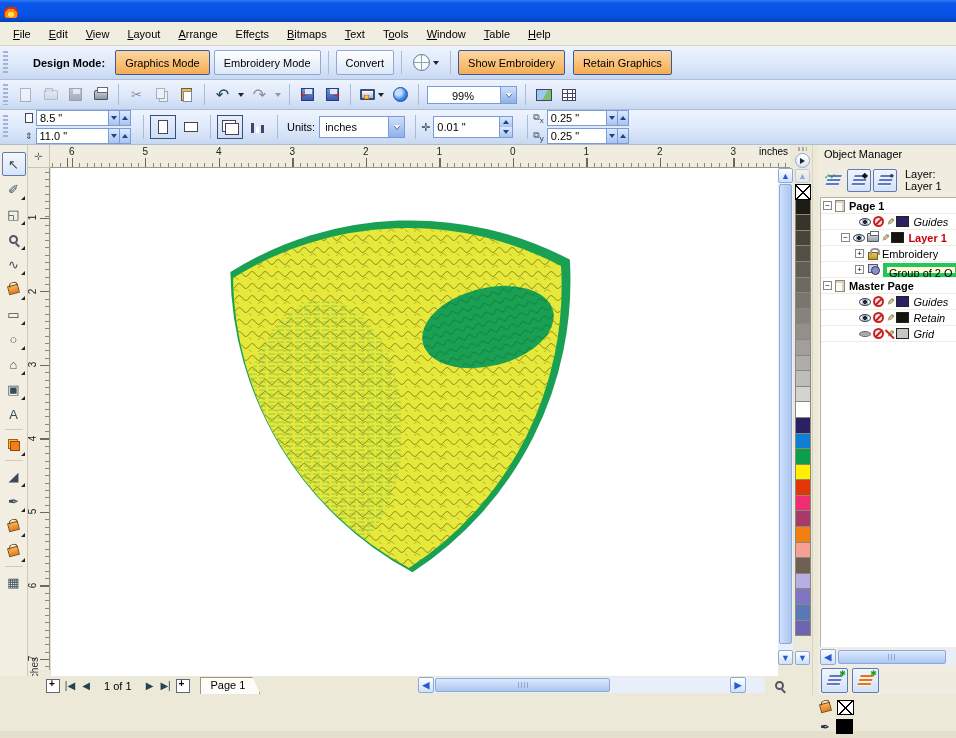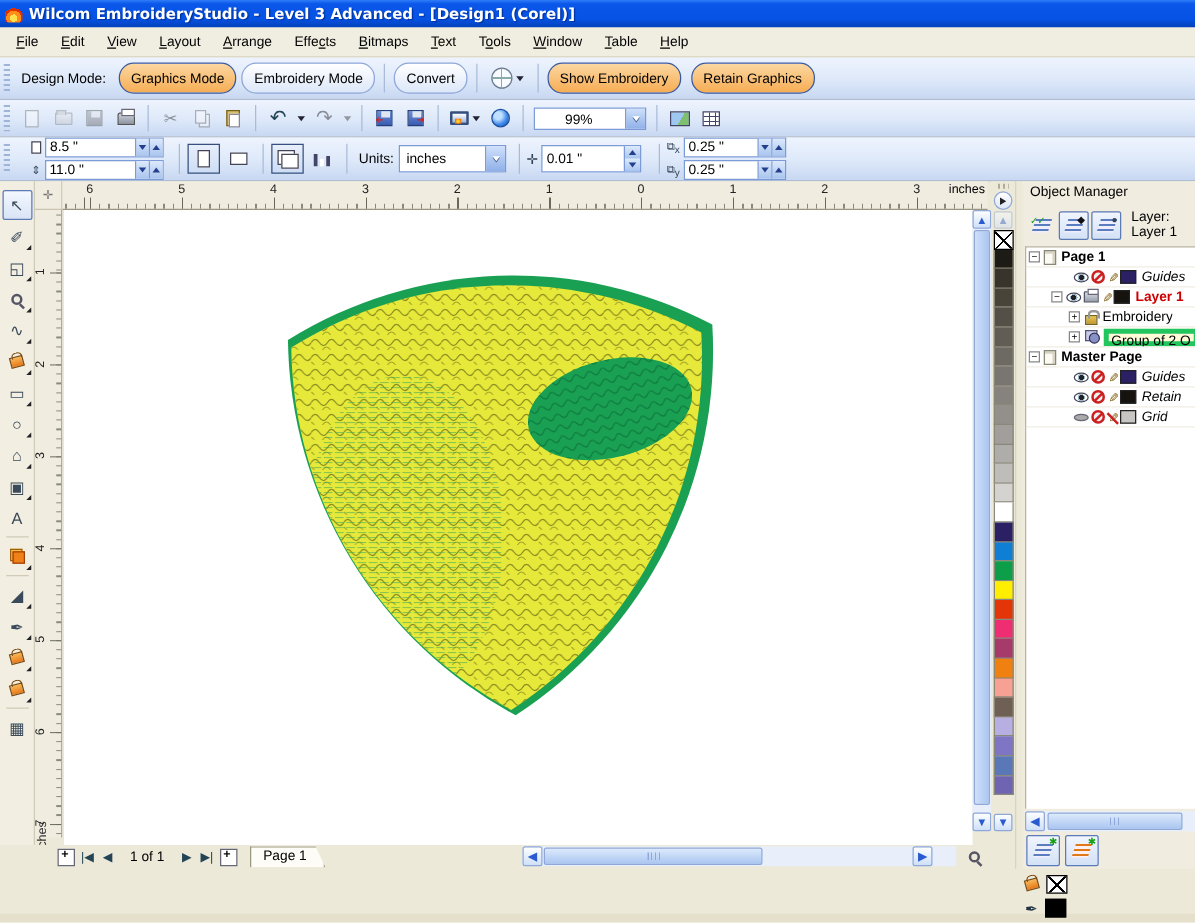--- a/index.html
+++ b/index.html
@@ -21,23 +21,23 @@
   .menu-item { padding:3px 9px; cursor:default; }
   .menu-item u { text-decoration:underline; }
 
   
   .tbar { position:absolute; left:0; width:956px; background:linear-gradient(180deg,#eef4fe 0%,#dde8f9 55%,#c8d8f2 100%);
     border-bottom:1px solid #aebcd6; display:flex; align-items:center; }
   .grip { width:5px; height:70%; margin:0 5px 0 3px;
     background:repeating-linear-gradient(180deg,#9eb4d8 0 2px,transparent 2px 4px); }
   .vsep { width:1px; height:70%; background:#aabbd8; margin:0 5px; }
   #tb-design { top:46px; height:34px; }
-  #tb-design .dm-label { font-weight:normal; margin:0 8px 0 4px; }
+  #tb-design .dm-label { font-weight:bold; margin:0 8px 0 20px; }
   .mode-btn { height:25px; padding:0 9px; display:flex; align-items:center; margin:0 2px;
-    border:1px solid #8fa8d8; border-radius:12px; background:linear-gradient(180deg,#ffffff,#dce7f8); cursor:default; }
+    border:1px solid #8fa8d8; border-radius:2px; background:linear-gradient(180deg,#ffffff,#dce7f8); cursor:default; }
   .mode-btn.active { background:linear-gradient(180deg,#fcd7a1,#f6ad54); border:1px solid #3a5aa0; }
   .globe-btn { height:25px; padding:0 5px; display:flex; align-items:center; gap:3px; border:1px solid transparent; }
   .globe { width:17px; height:17px; border-radius:50%; border:1px solid #6a7a90; position:relative;
     background:
       linear-gradient(90deg, transparent 0 7px, #8aa 7px 8px, transparent 8px),
       linear-gradient(180deg, transparent 0 7px, #8aa 7px 8px, transparent 8px),
       radial-gradient(circle, #f8fbff 0 60%, #cfd8e4 100%); }
   .caret { width:0; height:0; border-left:3px solid transparent; border-right:3px solid transparent; border-top:4px solid #223; }
 
   #tb-std { top:80px; height:30px; }
@@ -223,21 +223,20 @@
       linear-gradient(-45deg, transparent 0 44%, #000 44% 53%, transparent 53%), #fff; }
   .pen-ic { font-size:12px; color:#234; }
 </style>
 </head>
 <body>
 
 <div id="app">
 
   <div id="titlebar">
     <span class="flame"></span>
-    <span class="ttl">Wilcom EmbroideryStudio - Level 3 Advanced - [Design1 (Corel)]</span>
   </div>
 
   <div id="menubar">
       <span class="menu-item"><u>F</u>ile</span>
       <span class="menu-item"><u>E</u>dit</span>
       <span class="menu-item"><u>V</u>iew</span>
       <span class="menu-item"><u>L</u>ayout</span>
       <span class="menu-item"><u>A</u>rrange</span>
       <span class="menu-item">Effe<u>c</u>ts</span>
       <span class="menu-item"><u>B</u>itmaps</span>

